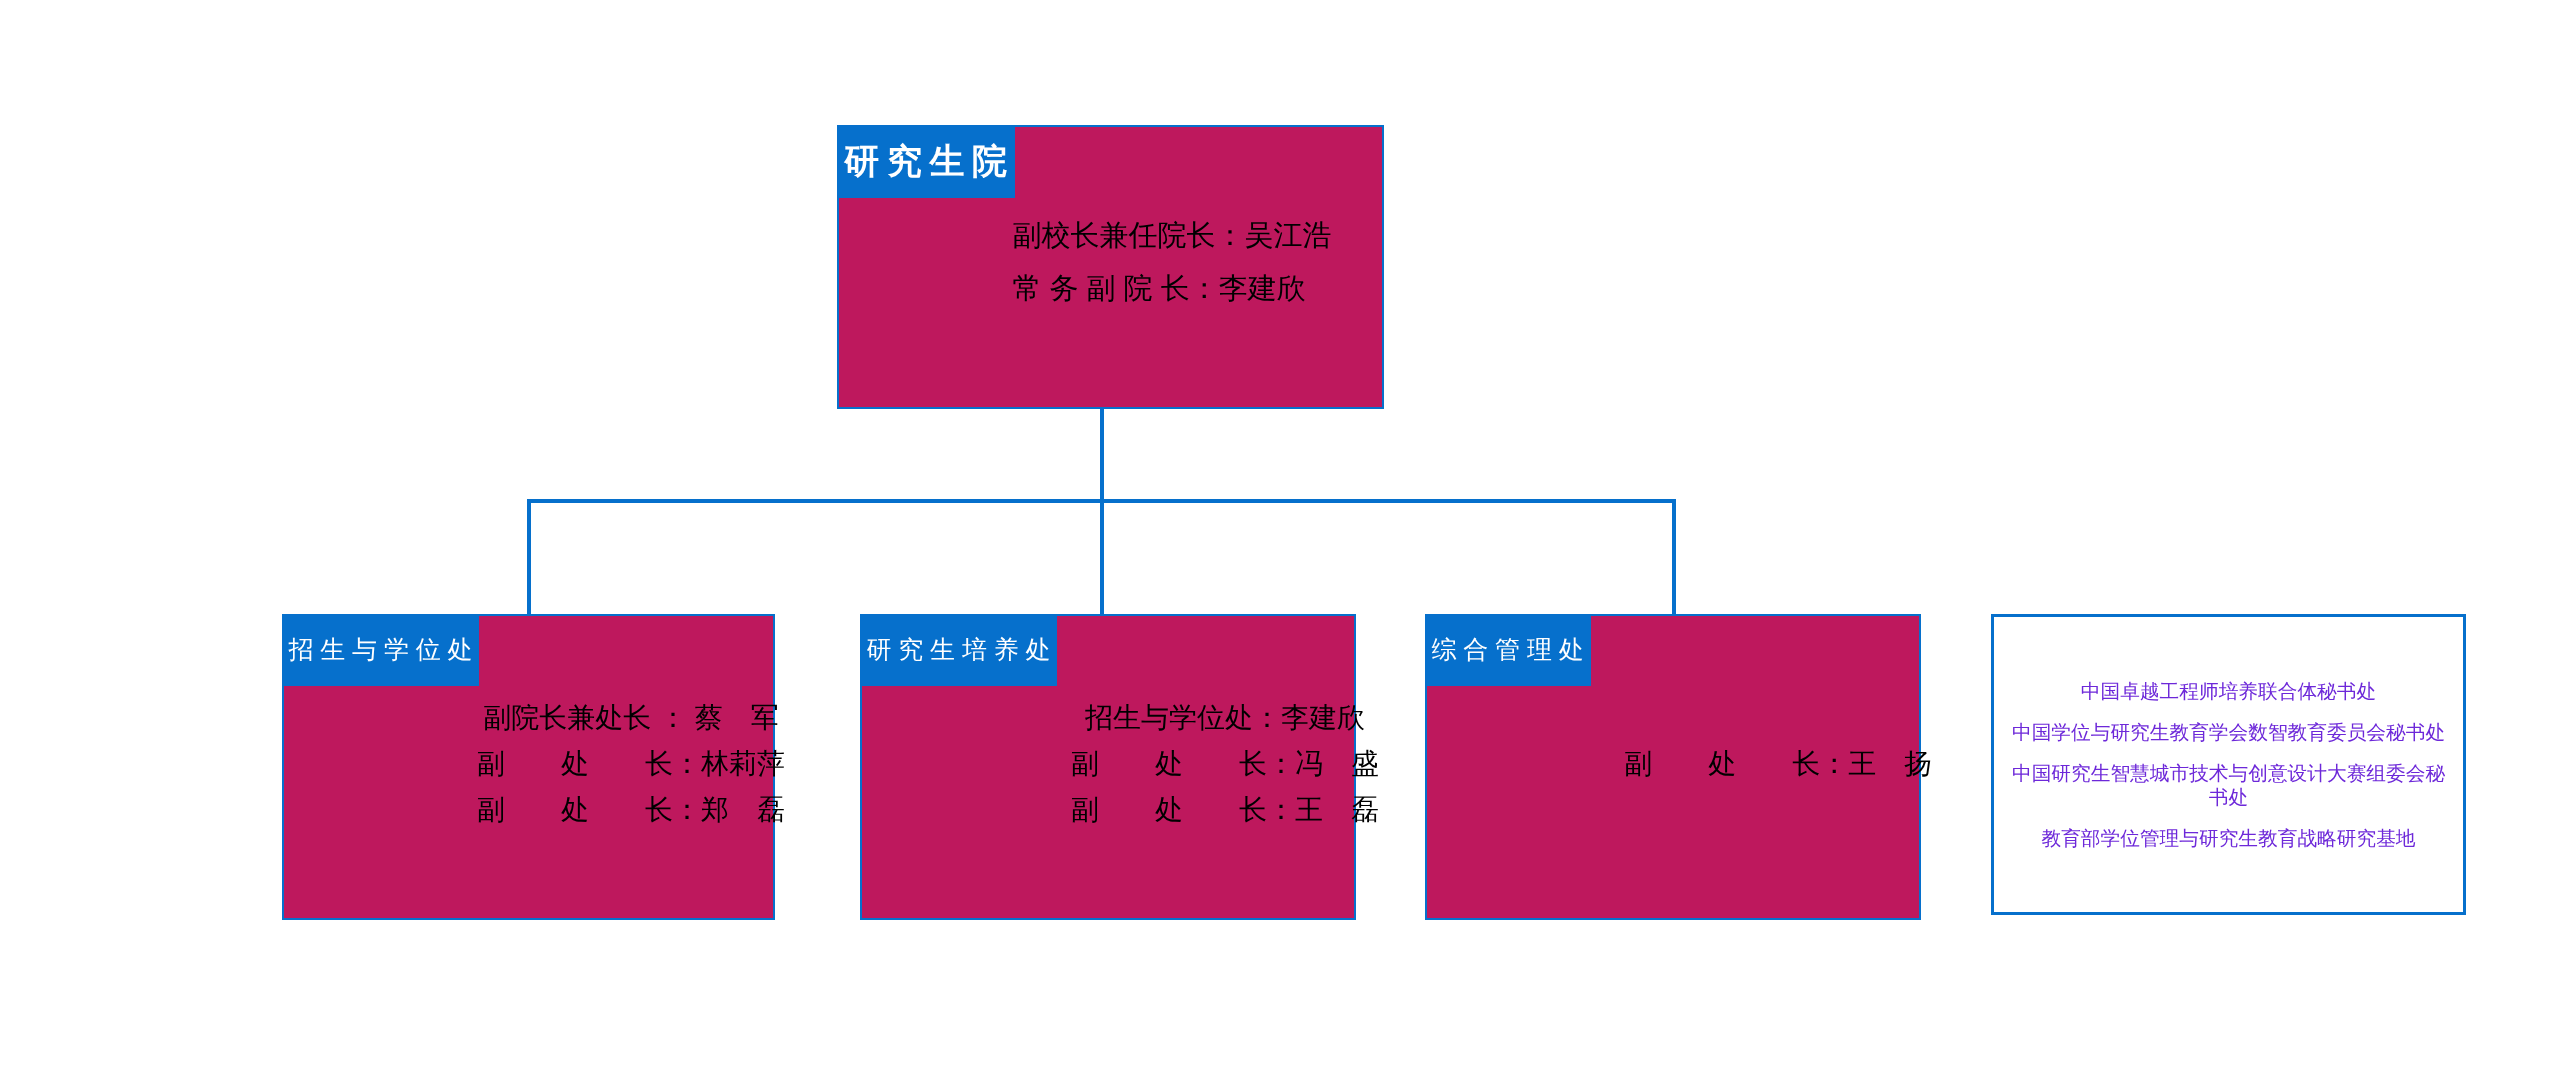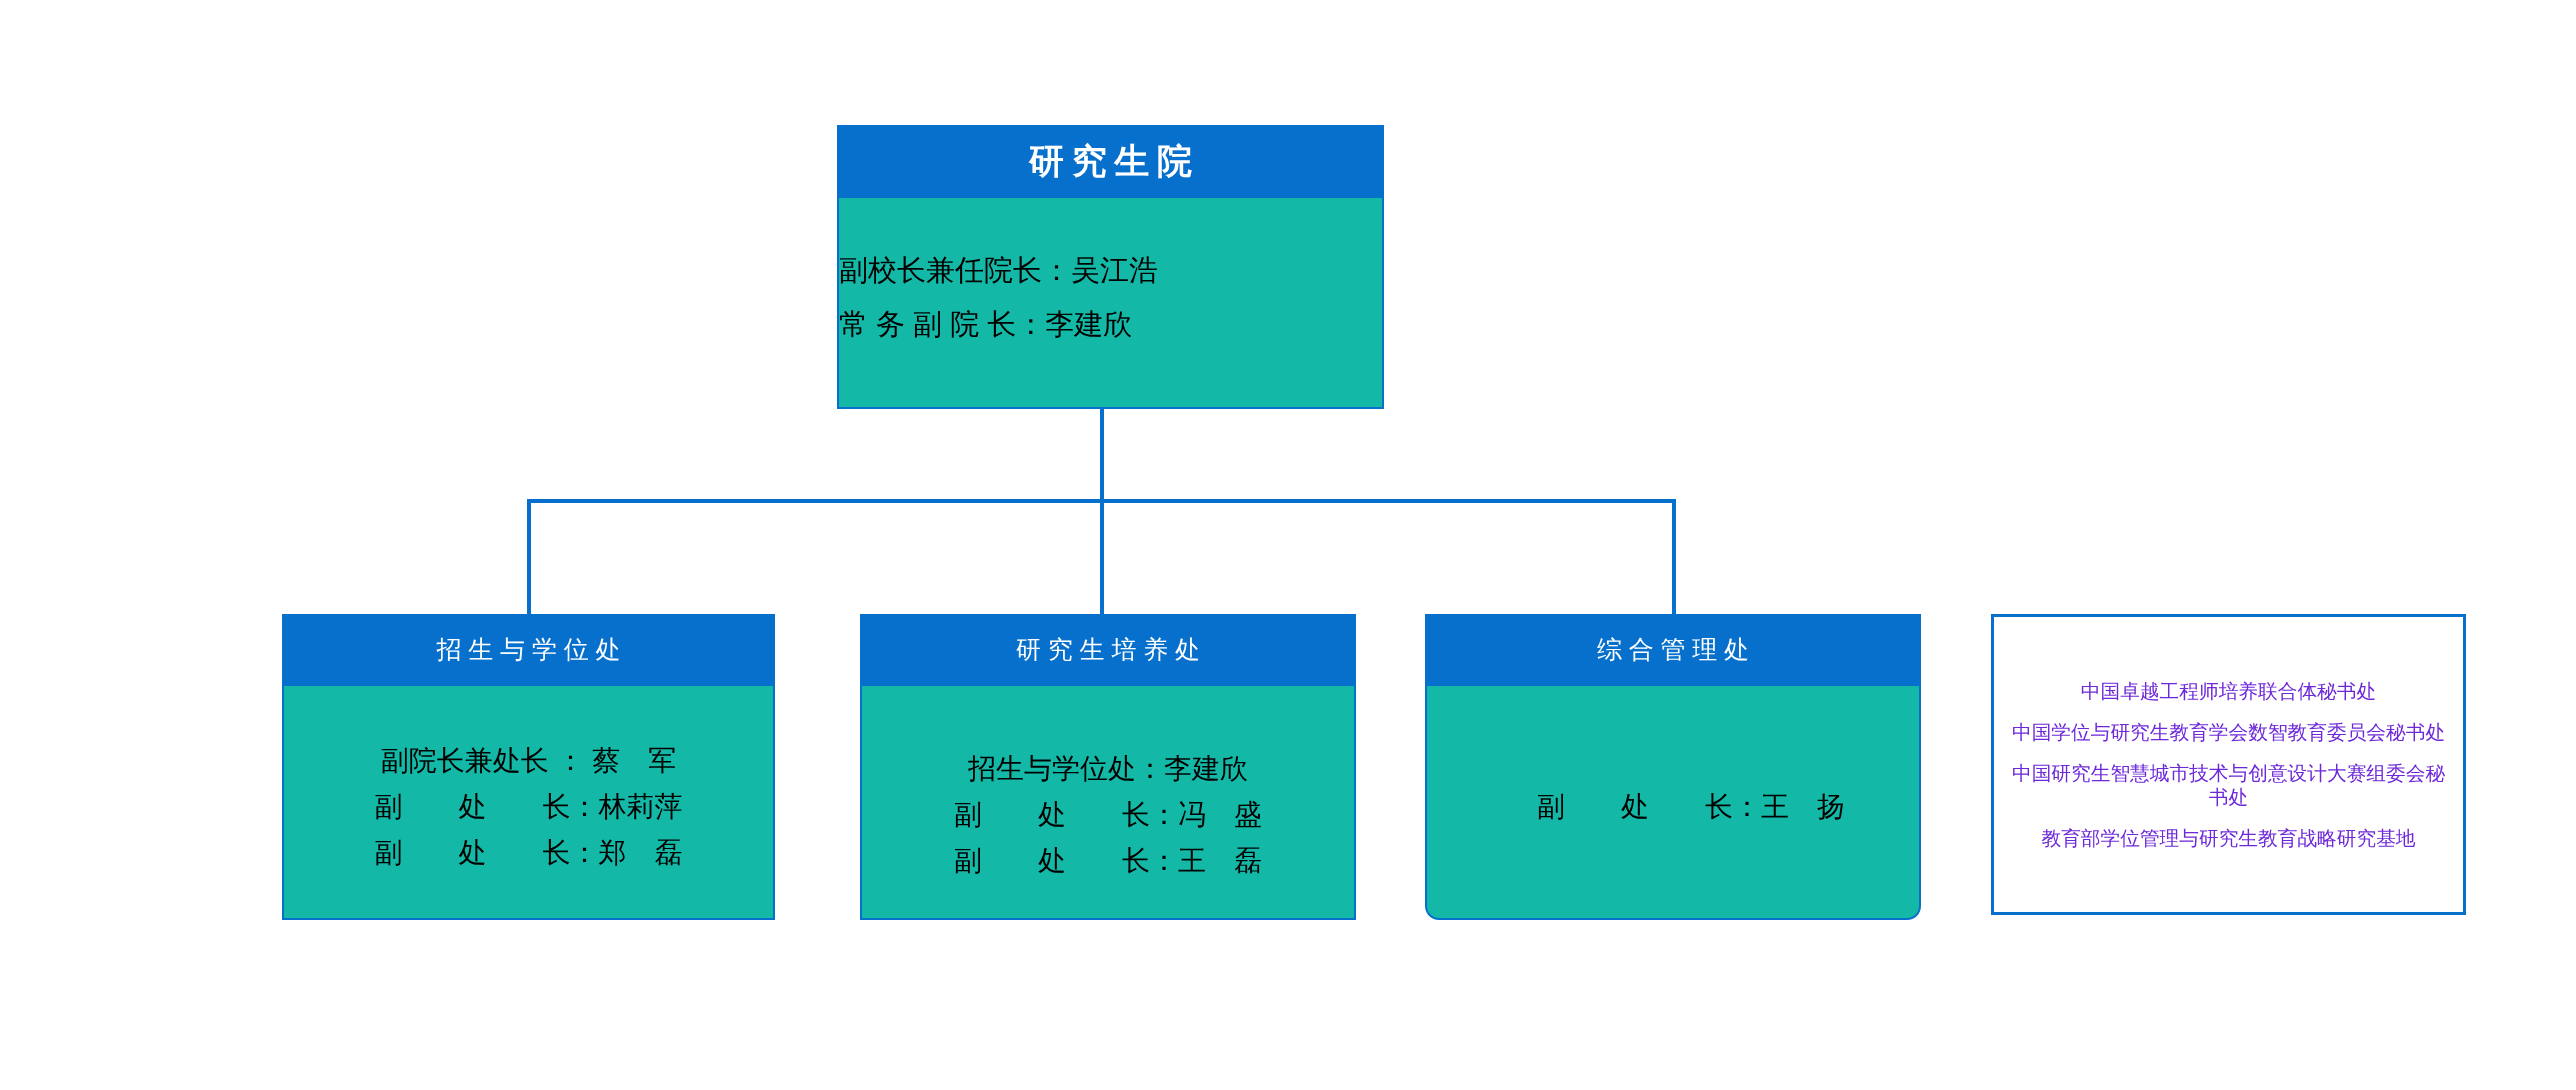--- a/index.html
+++ b/index.html
@@ -16,24 +16,24 @@
     width: 2576px;
     height: 1091px;
     background: #ffffff;
     overflow: hidden;
   }
 
   
   .node {
     position: absolute;
     box-sizing: border-box;
-    background: #14b8a6;
+    background: #be185d;
     border: 2.3px solid #0670CC;
     display: flex;
-    flex-direction: column;
+    flex-direction: row;
   }
   .node-header {
     background: #0670CC;
     color: #ffffff;
     font-weight: bold;
     text-align: center;
     display: flex;
     align-items: center;
     justify-content: center;
     box-sizing: border-box;
@@ -94,21 +94,21 @@
     padding: 7.6px 0 13.6px 0;
     gap: 13.6px;
     align-items: center;
   }
   .dept-node .node-line {
     font-size: 28px;
     line-height: 1.15;
   }
   #dept-node-0 { left: 282px;  width: 493px; }
   #dept-node-1 { left: 860px; width: 496px; gap: 16px; }
-  #dept-node-2 { left: 1425px; width: 496px; border-radius: 14px; }
+  #dept-node-2 { left: 1425px; width: 496px; }
   #dept-node-2 .node-body { justify-content: center; padding-left: 36px; }
 
   
   #affiliated-panel {
     position: absolute;
     left: 1991px;
     top: 614px;
     width: 475px;
     height: 301px;
     box-sizing: border-box;

